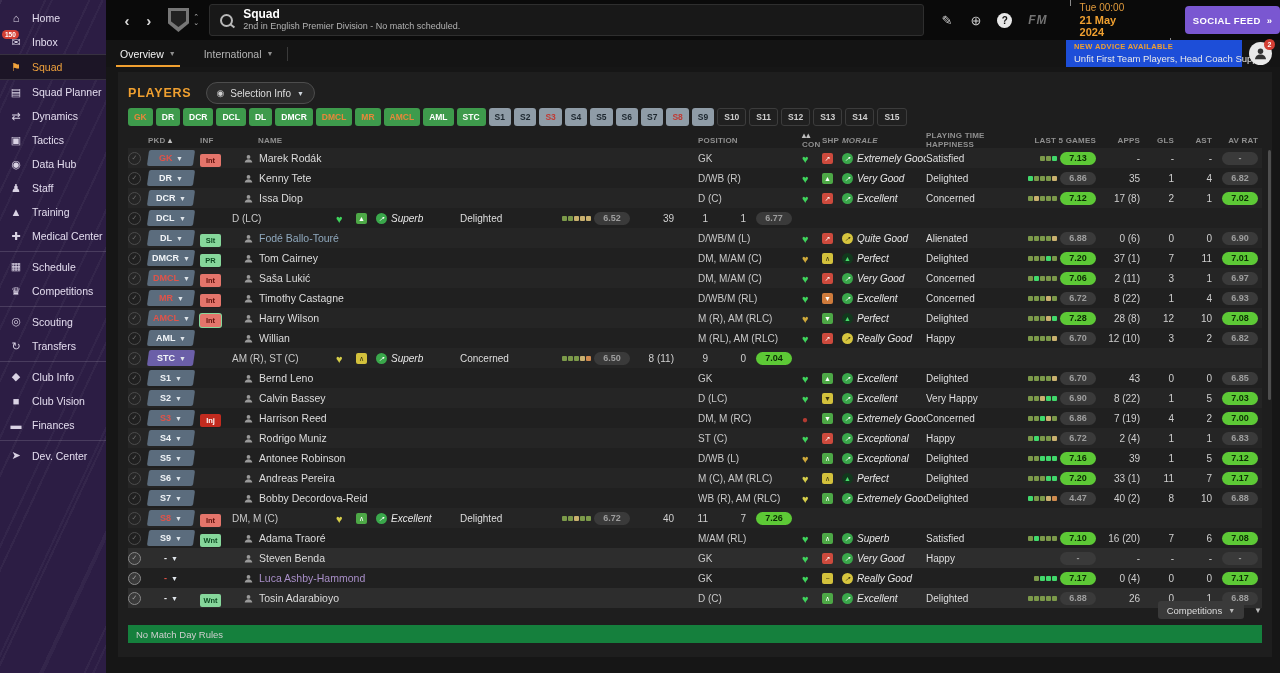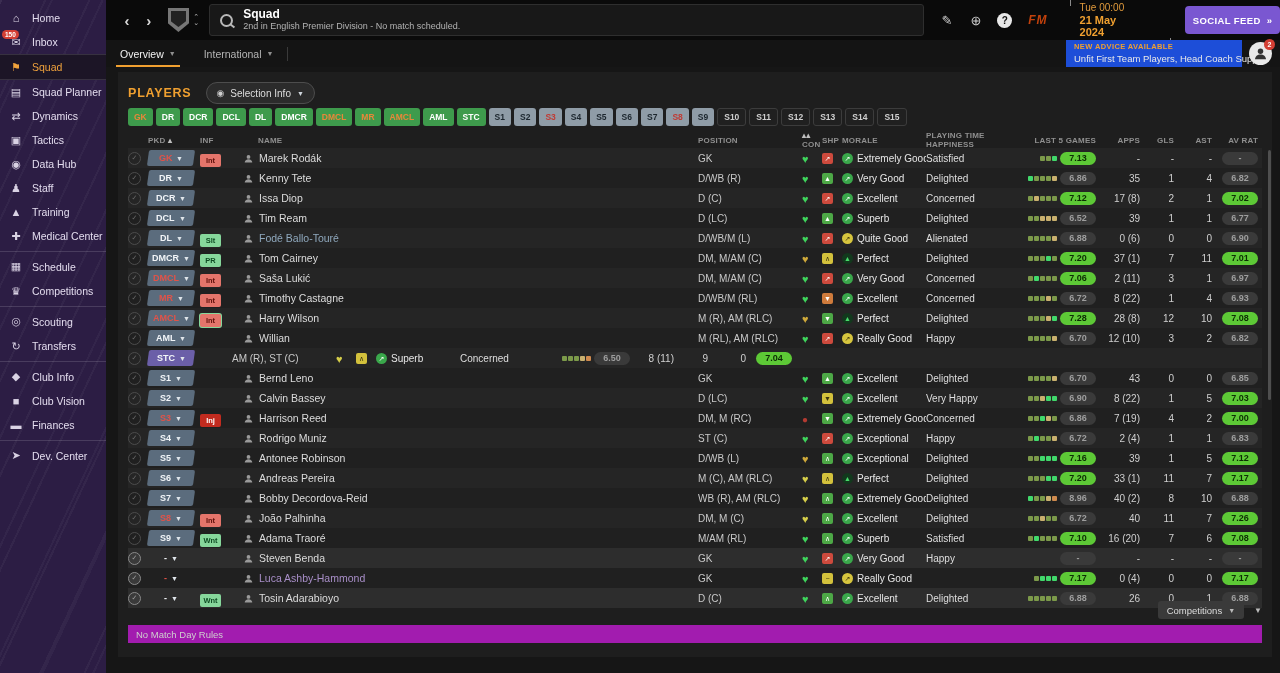--- a/index.html
+++ b/index.html
@@ -24,21 +24,21 @@
   #crest:before{content:"";position:absolute;left:3px;top:3px;right:3px;bottom:5px;background:#222;clip-path:polygon(0 0,100% 0,100% 62%,50% 100%,0 62%);}
   .crest-arrows{display:flex;flex-direction:column;color:#b9b9b9;font-size:7px;line-height:6px;margin:0 10px 0 4px;cursor:pointer;}
   #searchbox{width:700px;height:30px;background:#181818;border:1px solid #2e2e2e;border-radius:3px;display:flex;align-items:center;gap:10px;padding:0 10px;}
   .mag{width:9px;height:9px;border:2px solid #b9b9b9;border-radius:50%;position:relative;flex:none;}
   .mag:after{content:"";position:absolute;width:5px;height:2px;background:#b9b9b9;right:-4px;bottom:-2px;transform:rotate(40deg);}
   #page-titles{line-height:12px;}
   #page-title{color:#fff;font-size:12px;font-weight:bold;}
   #page-subtitle{color:#b3b3b3;font-size:9px;}
   .top-ico{color:#cfcfcf;font-size:13px;margin-left:18px;cursor:pointer;}
   #help-ico{width:15px;height:15px;border-radius:50%;background:#e8e8e8;color:#111;font-size:10px;font-weight:bold;display:flex;align-items:center;justify-content:center;margin-left:16px;cursor:pointer;}
-  #fm-logo{color:#c2410c;font-size:12px;font-weight:bold;font-style:italic;margin-left:16px;letter-spacing:1px;}
+  #fm-logo{color:#737373;font-size:12px;font-weight:bold;font-style:italic;margin-left:16px;letter-spacing:1px;}
   #date-zone{margin-left:22px;position:relative;padding:4px 10px;line-height:12px;cursor:pointer;}
   #date-zone:before{content:"";position:absolute;left:0;top:0;width:7px;height:7px;border-left:1px solid #8a8a8a;border-top:1px solid #8a8a8a;}
   #date-zone:after{content:"";position:absolute;right:-18px;bottom:-4px;width:7px;height:7px;border-right:1px solid #8a8a8a;border-bottom:1px solid #8a8a8a;}
   #date-time{color:#e09a3c;font-size:10px;}
   #date-date{color:#f0a030;font-size:11px;font-weight:bold;}
   #social-btn{margin-left:32px;width:96px;height:28px;background:#7a57d1;border-radius:4px;color:#fff;font-size:9.5px;font-weight:bold;display:flex;align-items:center;justify-content:center;gap:6px;cursor:pointer;letter-spacing:.4px;text-align:right;}
   
   #tabbar{left:106px;top:40px;width:1174px;height:27px;background:#141414;display:flex;align-items:stretch;}
   .tab{display:flex;align-items:center;gap:5px;padding:0 14px;font-size:10.5px;color:#b5b5b5;cursor:pointer;position:relative;}
   .tab.active{color:#f2f2f2;}
@@ -77,21 +77,21 @@
   .sh-a{background:#252525;}
   .sh-b{background:#202020;}
   .sh-light{background:#2d2d2d;}
   .c-check{width:20px;flex:none;display:flex;align-items:center;}
   .c-pkd{width:52px;flex:none;}
   .c-inf{width:32px;flex:none;}
   .c-name{flex:1;display:flex;align-items:center;gap:6px;padding-left:12px;overflow:hidden;}
   .c-pos{width:104px;flex:none;color:#c9c9c9;font-size:10px;}
   .c-con{width:20px;flex:none;}
   .c-shp{width:20px;flex:none;}
-  .c-mor{width:84px;flex:none;display:flex;align-items:center;gap:4px;overflow:hidden;}
+  .c-mor{width:84px;flex:none;display:flex;align-items:center;gap:4px;overflow:hidden;font-style:italic;}
   .c-hap{width:104px;flex:none;color:#dedede;font-size:10px;}
   .c-form{width:66px;flex:none;display:flex;align-items:center;justify-content:flex-end;gap:3px;}
   .c-apps{width:44px;flex:none;text-align:right;color:#d0d0d0;font-size:10px;}
   .c-gls{width:34px;flex:none;text-align:right;color:#d0d0d0;font-size:10px;}
   .c-ast{width:38px;flex:none;text-align:right;color:#d0d0d0;font-size:10px;}
   .c-av{width:50px;flex:none;display:flex;justify-content:flex-end;padding-right:4px;box-sizing:border-box;}
   
   #thead .c-name{padding-left:26px;}
   .checkmark{width:11px;height:11px;border-radius:50%;border:1px solid #4c4c4c;color:#6a6a6a;font-size:7px;display:flex;align-items:center;justify-content:center;}
   .checkmark.bright{border-color:#8a8a8a;color:#9f9f9f;background:#3a3a3a;}
@@ -131,21 +131,21 @@
   .fb-G{background:#41d96b;}
   .fb-y{background:#c9b06e;}
   .fb-o{background:#cf8a4e;}
   .rate{min-width:30px;height:13px;border-radius:7px;font-size:9px;font-weight:bold;display:flex;align-items:center;justify-content:center;padding:0 3px;}
   .rate.green{background:#5dc936;color:#0d2d04;}
   .rate.gray{background:#3a3a3a;color:#9e9e9e;}
   
   #foot-btns{position:absolute;right:10px;bottom:38px;display:flex;align-items:center;gap:10px;}
   #competitions-btn{height:18px;background:#3a3a3a;border-radius:3px;display:flex;align-items:center;gap:6px;padding:0 9px;color:#ddd;font-size:9.5px;cursor:pointer;}
   #foot-chev{color:#bbb;font-size:8px;cursor:pointer;}
-  #rules-bar{position:absolute;left:10px;right:10px;bottom:14px;height:18px;background:#a21caf;display:flex;align-items:center;padding-left:8px;color:#cfcfcf;font-size:9.5px;}
+  #rules-bar{position:absolute;left:10px;right:10px;bottom:14px;height:18px;background:#15803d;display:flex;align-items:center;padding-left:8px;color:#cfcfcf;font-size:9.5px;}
   #scroll-thumb{position:absolute;right:1px;top:78px;width:3px;height:250px;background:#4f4f4f;border-radius:2px;}
   .chevu{font-size:7px;color:#cfd6dd;}
 </style>
 </head>
 <body>
 
 <aside id="sidebar" class="abs">
     <div class="side-item">
       <span class="side-icon">⌂</span>
       <span class="side-label">Home</span>
@@ -472,29 +472,20 @@
         <span class="c-check">
           <span class="checkmark">✓</span>
         </span>
         <span class="c-pkd">
           <span class="pkd-pill slate">
             <span class="lbl">DCL</span>
             <span class="pchev">▼</span>
           </span>
         </span>
         <span class="c-inf"></span>
-        <span class="c-name">
-          <span style="display: flex;">
-            <svg viewBox="0 0 10 10" width="9" height="9">
-              <circle cx="5" cy="3.2" r="2.1" fill="#9a9a9a"></circle>
-              <path d="M0.8 9.5c0-2.3 1.9-3.8 4.2-3.8s4.2 1.5 4.2 3.8z" fill="#9a9a9a"></path>
-            </svg>
-          </span>
-          <span class="pname">Tim Ream</span>
-        </span>
         <span class="c-pos">D (LC)</span>
         <span class="c-con"><span class="heart green">♥</span></span>
         <span class="c-shp">
           <span class="shpbox shp-green">▲</span>
         </span>
         <span class="c-mor">
           <span class="morico mor-green">↗</span>
           <span class="mortext">Superb</span>
         </span>
         <span class="c-hap">Delighted</span>
@@ -1148,49 +1139,40 @@
         </span>
         <span class="c-hap">Delighted</span>
         <span class="c-form">
           <span class="fbars">
             <span class="fb fb-G"></span>
             <span class="fb fb-g"></span>
             <span class="fb fb-g"></span>
             <span class="fb fb-y"></span>
             <span class="fb fb-o"></span>
           </span>
-          <span class="rate gray">8.96</span>
+          <span class="rate gray">4.47</span>
         </span>
         <span class="c-apps">40 (2)</span>
         <span class="c-gls">8</span>
         <span class="c-ast">10</span>
         <span class="c-av">
           <span class="rate gray">6.88</span>
         </span>
       </div>
       <div class="trow sh-a">
         <span class="c-check">
           <span class="checkmark">✓</span>
         </span>
         <span class="c-pkd">
           <span class="pkd-pill slate">
             <span class="lbl red">S8</span>
             <span class="pchev">▼</span>
           </span>
         </span>
         <span class="c-inf"><span class="inf-badge inf-int">Int</span></span>
-        <span class="c-name">
-          <span style="display: flex;">
-            <svg viewBox="0 0 10 10" width="9" height="9">
-              <circle cx="5" cy="3.2" r="2.1" fill="#9a9a9a"></circle>
-              <path d="M0.8 9.5c0-2.3 1.9-3.8 4.2-3.8s4.2 1.5 4.2 3.8z" fill="#9a9a9a"></path>
-            </svg>
-          </span>
-          <span class="pname">João Palhinha</span>
-        </span>
         <span class="c-pos">DM, M (C)</span>
         <span class="c-con"><span class="heart yellow">♥</span></span>
         <span class="c-shp">
           <span class="shpbox shp-green">∧</span>
         </span>
         <span class="c-mor">
           <span class="morico mor-green">↗</span>
           <span class="mortext">Excellent</span>
         </span>
         <span class="c-hap">Delighted</span>

